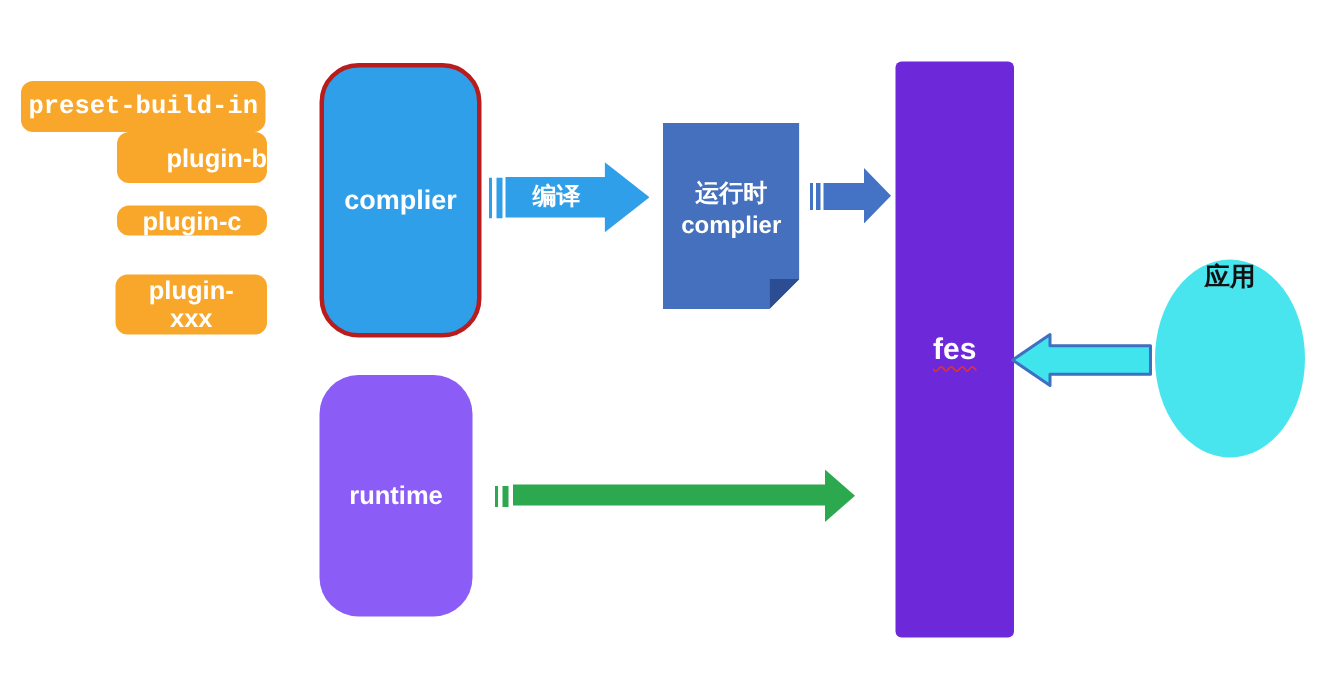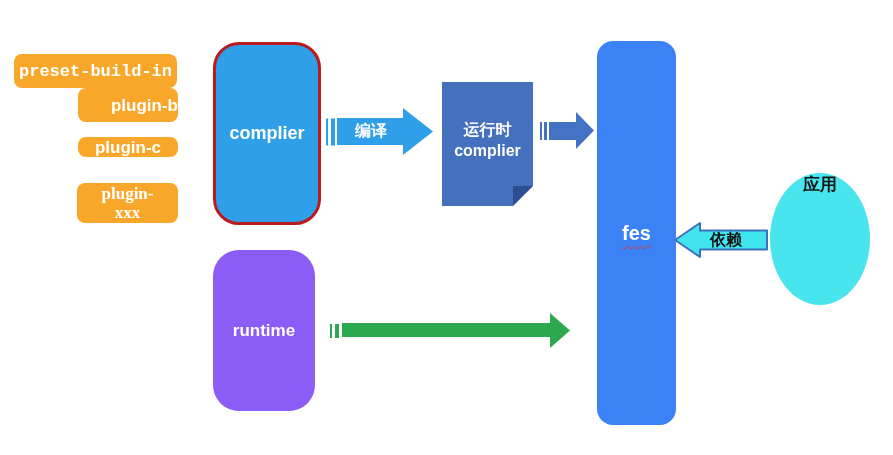--- a/index.html
+++ b/index.html
@@ -55,21 +55,21 @@
     padding-bottom:8px;box-sizing:border-box;text-align:center;
   }
   #plugins-note .fold{
     position:absolute;right:0;bottom:0;width:20px;height:20px;
     background:#2C4D92;
     clip-path:polygon(0 0,100% 0,0 100%);
   }
   
   #fes-bar{
     position:absolute;left:597px;top:41px;width:79px;height:384px;
-    background:#3b82f6;border-radius:16px;
+    background:#6d28d9;border-radius:4px;
     display:flex;align-items:center;justify-content:center;
   }
   #fes-bar .fes-label{
     color:#ffffff;font-size:20px;font-weight:600;
     text-decoration-line:underline;
     text-decoration-style:wavy;
     text-decoration-color:#E03131;
     text-decoration-thickness:1px;
     text-underline-offset:5px;
   }
@@ -95,21 +95,21 @@
 
   <div class="chip" style="left:14px;top:54px;width:163px;height:34px;font-family:Liberation Mono, monospace;">
     <span>preset-build-in</span>
   </div>
   <div class="chip" style="left:78px;top:88px;width:100px;height:34px;justify-content:flex-end;">
     <span>plugin-b</span>
   </div>
   <div class="chip" style="left:78px;top:137px;width:100px;height:20px;">
     <span>plugin-c</span>
   </div>
-  <div class="chip" style="left:77px;top:183px;width:101px;height:40px;flex-direction:column;font-family:Liberation Serif, serif;">
+  <div class="chip" style="left:77px;top:183px;width:101px;height:40px;flex-direction:column;">
     <span>plugin-</span>
     <span>xxx</span>
   </div>
 
   <div class="bigbox" id="complier-box" style="left:213px;top:42px;width:102px;height:177px;">
     <span>complier</span>
   </div>
 
   <div class="arrow-right" style="left:326px;top:108px;width:107px;height:47px;--c:#2E9FE8;">
     <div class="s1" style="left:0;width:2px;height:27px;"></div>
@@ -134,21 +134,20 @@
   </div>
 
   <div id="fes-bar">
     <span class="fes-label">fes</span>
   </div>
 
   <div id="depends-arrow">
     <svg width="95" height="38" viewBox="0 0 95 38">
       <polygon points="1,19 26,2 26,9.5 93,9.5 93,28.5 26,28.5 26,36" fill="#40E4EC" stroke="#3F6FC0" stroke-width="2" stroke-linejoin="round"></polygon>
     </svg>
-    <div class="label">依赖</div>
   </div>
 
   <div id="app-ellipse">
     <span>应用</span>
   </div>
 
   <div class="bigbox" id="runtime-box" style="left:213px;top:250px;width:102px;height:161px;font-size:17px;">
     <span>runtime</span>
   </div>
 

